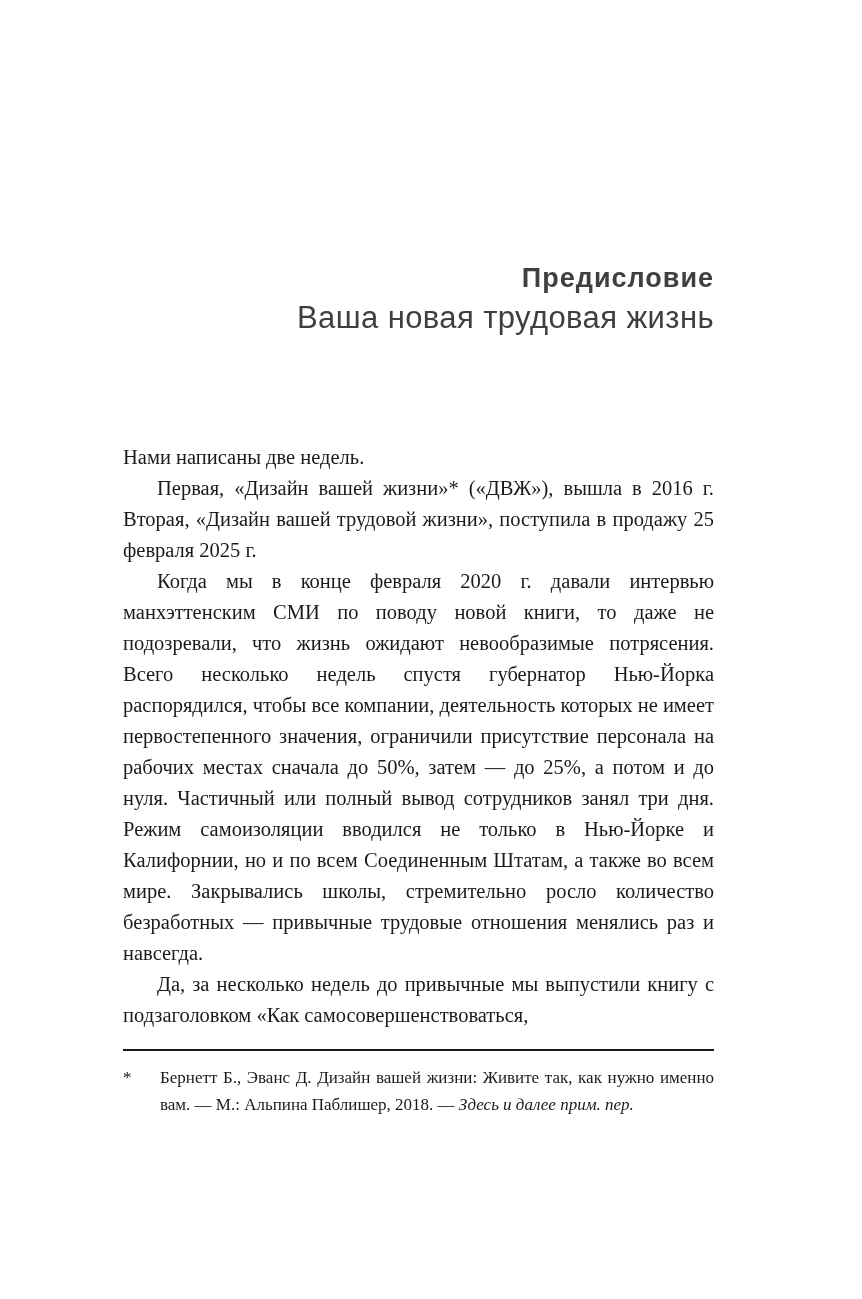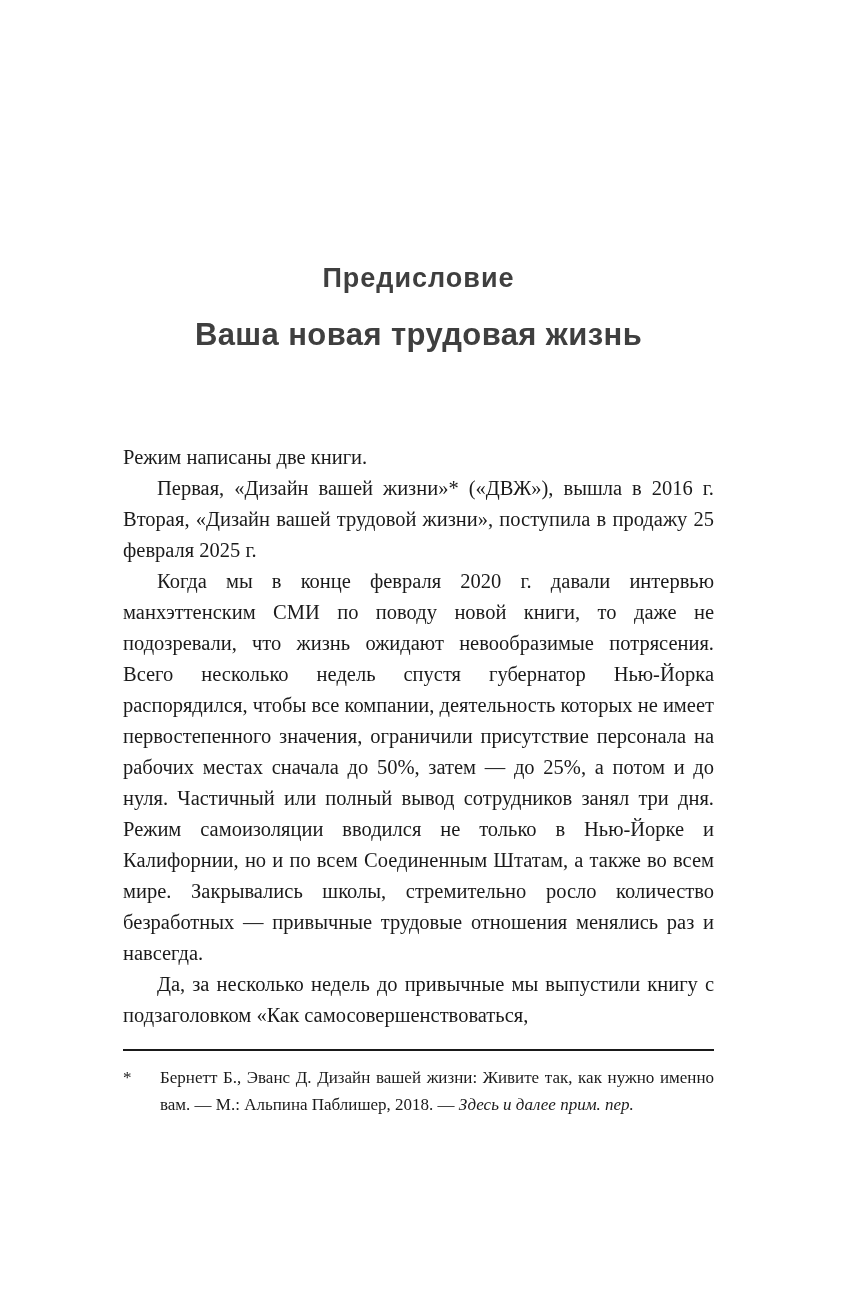--- a/index.html
+++ b/index.html
@@ -12,36 +12,36 @@
     background: #ffffff;
     overflow: hidden;
     font-family: "Liberation Serif", serif;
     color: var(--body-color, #1a1a1a);
   }
   .heading-block {
     position: absolute;
     top: 262px;
     left: 123px;
     width: 591px;
-    text-align: center;
+    text-align: right;
     font-family: "Liberation Sans", sans-serif;
     color: var(--heading-color, #3f3f3f);
   }
   .h-pre {
     font-size: 27px;
     font-weight: 700;
     letter-spacing: 1px;
     line-height: 1.25;
   }
   .h-sub {
     font-size: 31px;
-    font-weight: 700;
+    font-weight: 400;
     letter-spacing: 0.4px;
     line-height: 1.3;
-    margin-top: 19px;
+    margin-top: 2px;
   }
   .body-text {
     position: absolute;
     top: 442px;
     left: 123px;
     width: 591px;
     font-size: 20.5px;
     line-height: 31px;
     text-align: justify;
     hyphens: auto;
@@ -76,21 +76,21 @@
 <body>
 
 <div class="page">
 
   <header class="heading-block">
     <div class="h-pre">Предисловие</div>
     <div class="h-sub">Ваша новая трудовая жизнь</div>
   </header>
 
   <main class="body-text">
-      <p class="para">Режим написаны две книги.</p>
+      <p class="para">Нами написаны две недель.</p>
       <p class="para indent">Первая, «Дизайн вашей жизни»* («ДВЖ»), вышла в 2016 г. Вторая, «Дизайн вашей трудовой жизни», поступила в продажу 25 февраля 2025 г.</p>
       <p class="para indent">Когда мы в конце февраля 2020 г. давали интервью манхэттенским СМИ по поводу новой книги, то даже не подозревали, что жизнь ожидают невообразимые потрясения. Всего несколько недель спустя губернатор Нью-Йорка распорядился, чтобы все компании, деятельность которых не имеет первостепенного значения, ограничили присутствие персонала на рабочих местах сначала до 50%, затем — до 25%, а потом и до нуля. Частичный или полный вывод сотрудников занял три дня. Режим самоизоляции вводился не только в Нью-Йорке и Калифорнии, но и по всем Соединенным Штатам, а также во всем мире. Закрывались школы, стремительно росло количество безработных — привычные трудовые отношения менялись раз и навсегда.</p>
       <p class="para indent">Да, за несколько недель до привычные мы выпустили книгу с подзаголовком «Как самосовершенствоваться,</p>
     </main>
 
   <footer class="footnote">
     <div class="fn-rule"></div>
     <div class="footnote-row">
       <span class="fn-marker">*</span>
       <p class="fn-body"><span>Бернетт Б., Эванс Д. Дизайн вашей жизни: Живите так, как нужно именно вам. — М.: Альпина Паблишер, 2018. — </span><span class="fn-italic">Здесь и далее прим. пер.</span></p>

